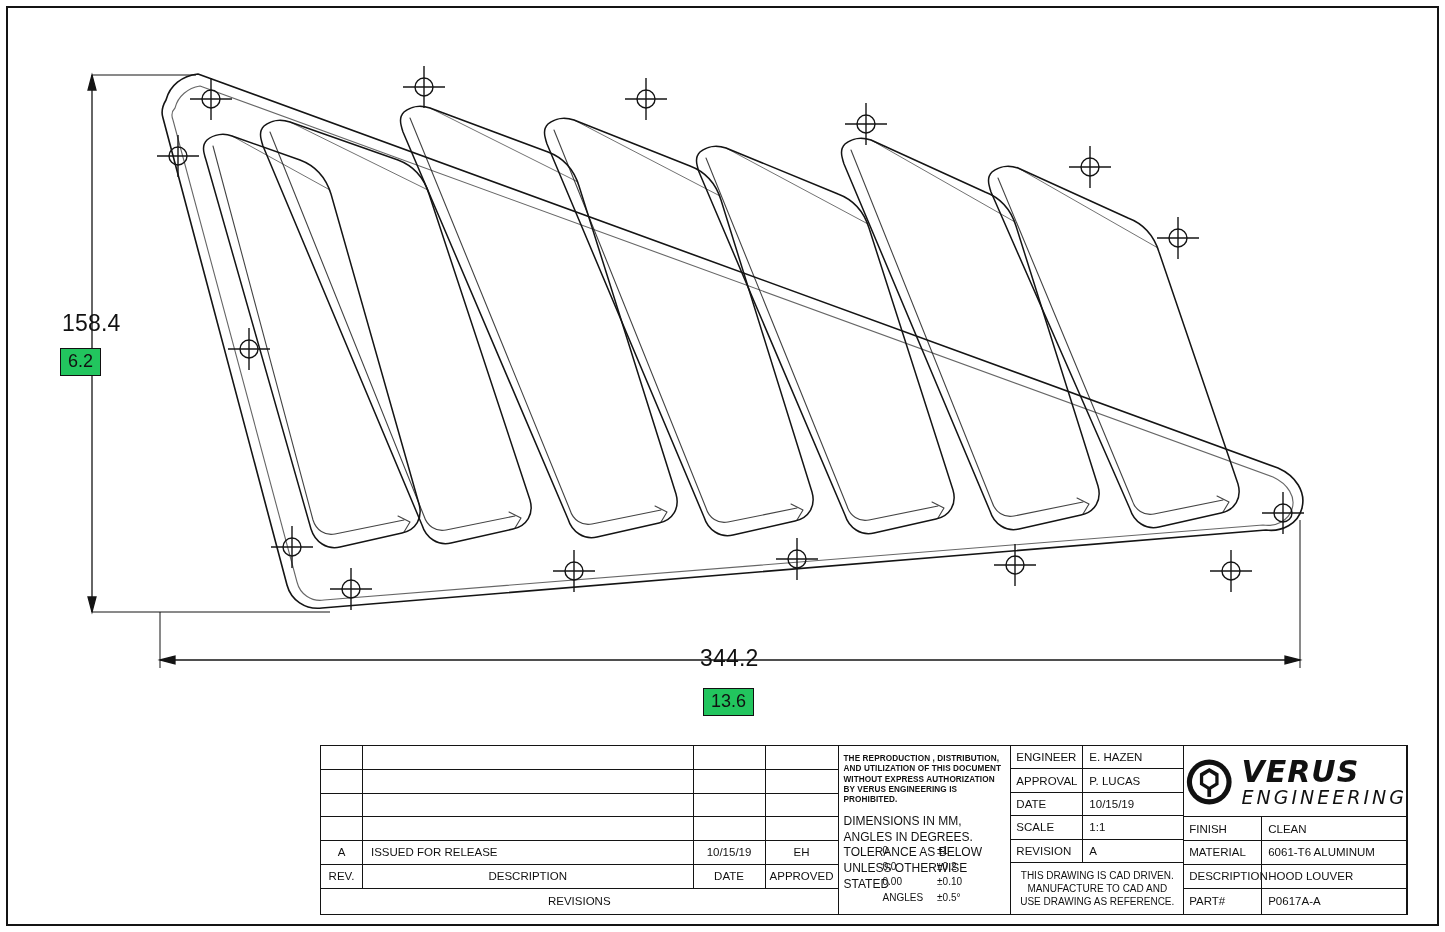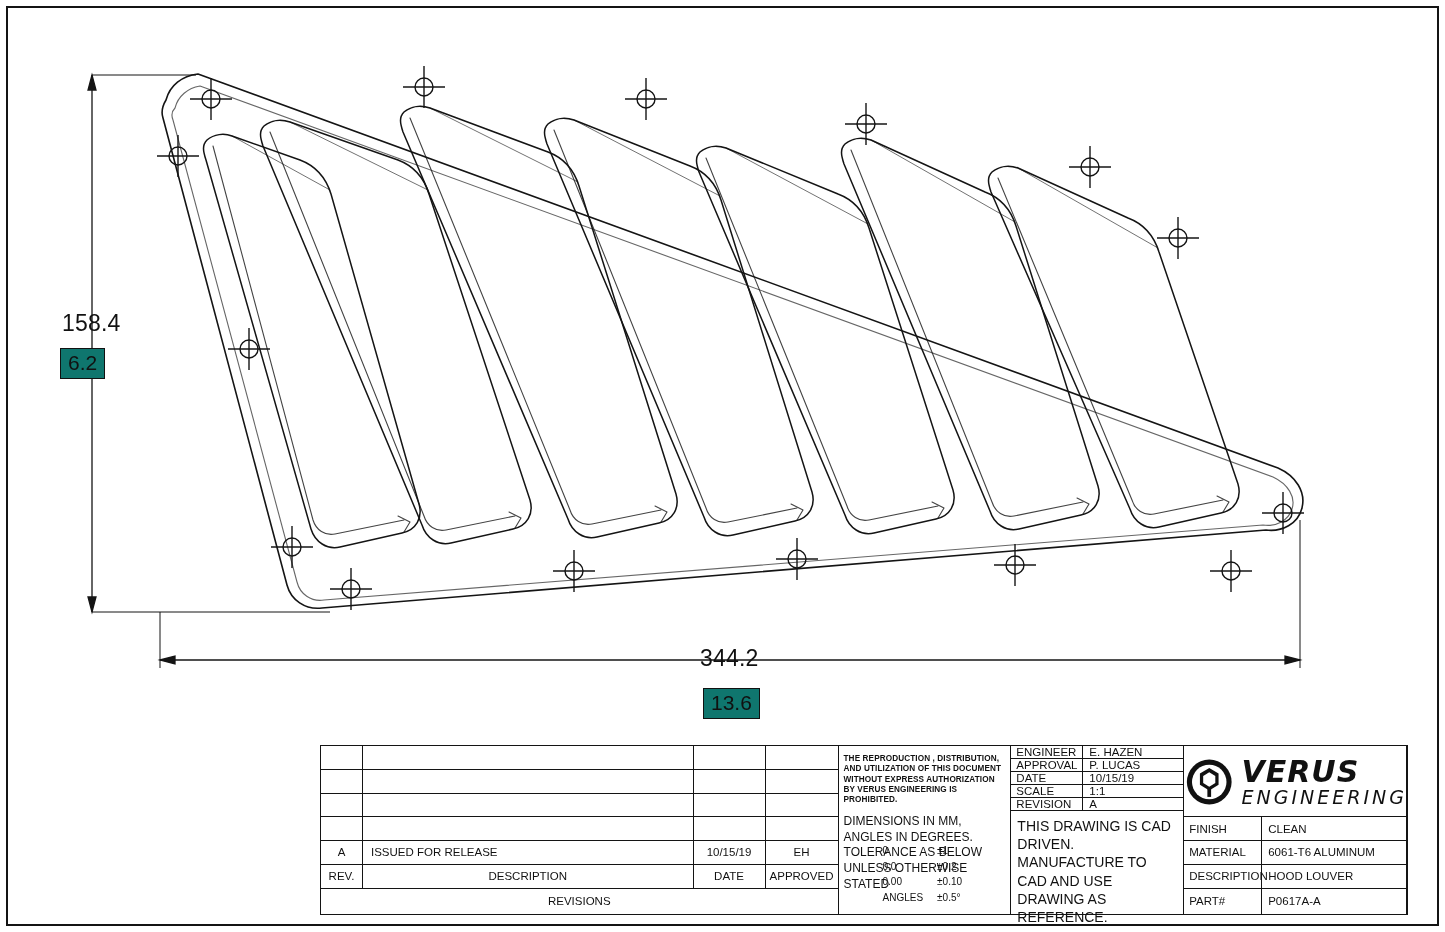--- a/index.html
+++ b/index.html
@@ -44,25 +44,25 @@
   }
   .dimtext {
     position: absolute;
     font-size: 23px;
     letter-spacing: 0.2px;
     color: #111;
     white-space: nowrap;
   }
   .basicdim {
     position: absolute;
-    font-size: 21px;
+    font-size: 18px;
     color: #111;
     border: 1.5px solid #111;
     padding: 2px 7px 3px 7px;
-    background: #0f766e;
+    background: #22c55e;
     white-space: nowrap;
   }
 
   
   #titleblock {
     position: absolute;
     left: 320px;
     top: 745px;
     width: 1088px;
     height: 170px;
@@ -145,24 +145,25 @@
   .info-row .v {
     flex: 1;
     display: flex;
     align-items: center;
     padding-left: 6px;
   }
   .cad-note {
     flex: 1;
     box-sizing: border-box;
     padding: 6px 6px;
-    font-size: 14px;
+    font-size: 10px;
     line-height: 1.3;
     display: flex;
     align-items: center;
+    text-align: center;
   }
 
   
   .spec-block {
     width: 223px;
     box-sizing: border-box;
     display: flex;
     flex-direction: column;
     border-right: 1.6px solid #141414;
   }

